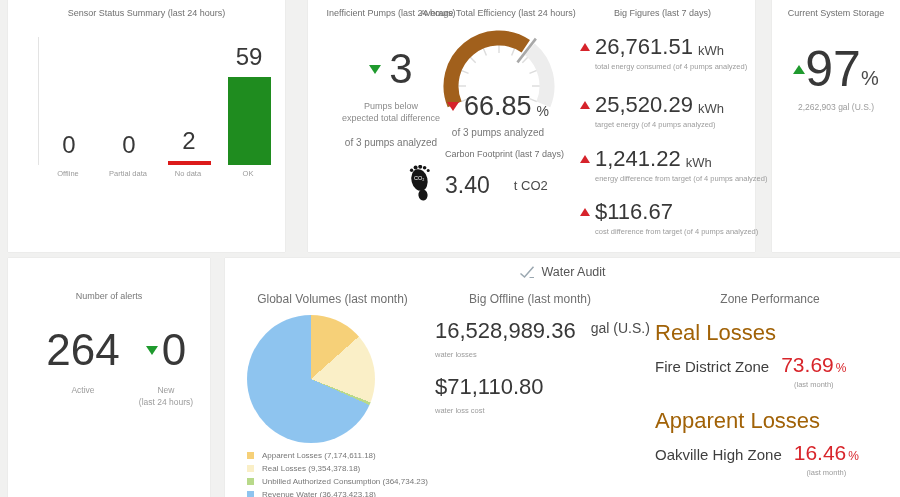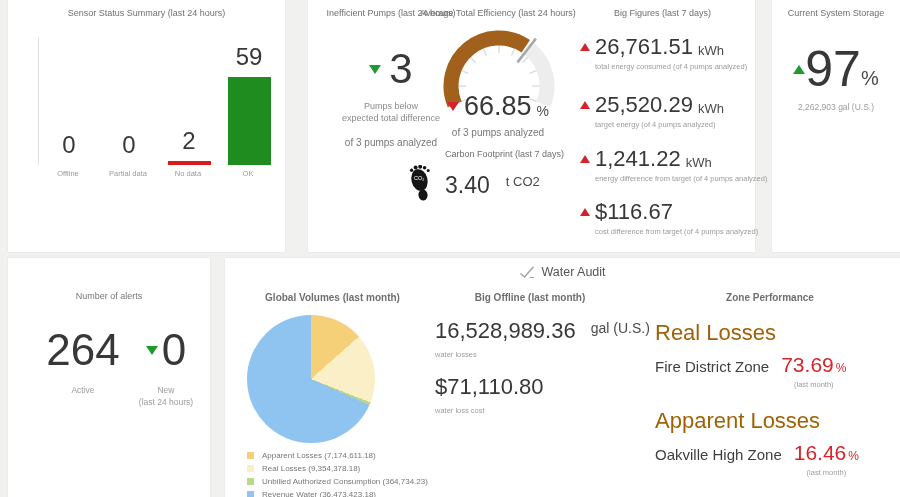--- a/index.html
+++ b/index.html
@@ -37,21 +37,21 @@
   #ineff-label{position:absolute;left:8px;top:100px;width:150px;text-align:center;font-size:9px;color:#8a8a8a;line-height:1.35;}
   #ineff-sub{position:absolute;left:8px;top:137px;width:150px;text-align:center;font-size:10px;color:#777;}
   #eff-title{left:100px;right:auto;width:180px;}
   #eff-gauge{position:absolute;left:133px;top:26px;}
   #eff-value-row{position:absolute;left:110px;top:93px;width:160px;display:flex;align-items:center;justify-content:center;gap:5px;}
   #eff-value{font-size:27px;}
   #eff-unit{font-size:14px;color:#4a4a4a;align-self:flex-end;margin-bottom:1px;}
   #eff-sub{position:absolute;left:110px;top:127px;width:160px;text-align:center;font-size:10px;color:#777;}
   #carbon-title{position:absolute;left:137px;top:149px;font-size:9px;color:#6f6f6f;white-space:nowrap;}
   #carbon-foot{position:absolute;left:101px;top:165px;}
-  #carbon-value-row{position:absolute;left:137px;top:174px;display:flex;align-items:flex-start;gap:16px;}
+  #carbon-value-row{position:absolute;left:137px;top:174px;display:flex;align-items:center;gap:24px;}
   #carbon-value{font-size:23px;}
   #carbon-unit{font-size:13px;color:#4a4a4a;}
   .colC-title{left:272px;right:auto;width:165px;}
   .bf-item{position:absolute;left:272px;width:172px;}
   .bf-row{display:flex;align-items:center;gap:5px;}
   .bf-value{font-size:22px;}
   .bf-unit{font-size:13px;color:#4a4a4a;align-self:flex-end;}
   .bf-caption{margin-top:4px;margin-left:15px;white-space:nowrap;}
 
   
@@ -67,21 +67,21 @@
   #alerts-subtitle{position:absolute;left:0;right:0;top:33px;text-align:center;font-size:9px;color:#777;}
   .alert-block{position:absolute;text-align:center;}
   #alert-active{left:25px;top:70px;width:100px;}
   #alert-new{left:125px;top:70px;width:66px;}
   .alert-num-row{display:flex;align-items:center;justify-content:center;gap:4px;}
   .alert-num{font-size:44px;}
   .alert-label{margin-top:12px;font-size:8.5px;color:#9c9c9c;line-height:1.45;}
 
   
   #card-audit{left:225px;top:258px;width:675px;height:245px;}
-  .sub-title{position:absolute;font-size:10px;color:#6f6f6f;text-align:center;white-space:nowrap;font-weight:bold;}
+  .sub-title{position:absolute;font-size:12px;color:#6f6f6f;text-align:center;white-space:nowrap;}
   #pie{position:absolute;left:22px;top:57px;width:128px;height:128px;border-radius:50%;}
   #pie-legend{position:absolute;left:22px;top:193px;}
   .legend-row{display:flex;align-items:center;gap:8px;margin-bottom:4px;}
   .legend-swatch{width:7px;height:7px;flex:0 0 auto;}
   .legend-text{font-size:8px;color:#777;white-space:nowrap;}
   #wl-value-row{position:absolute;left:210px;top:62px;display:flex;align-items:flex-start;gap:15px;}
   .big-month-value{font-size:22px;}
   .big-month-unit{font-size:14px;color:#4a4a4a;}
   #wl-caption{position:absolute;left:210px;top:92px;}
   #wlc-value-row{position:absolute;left:210px;top:118px;}

